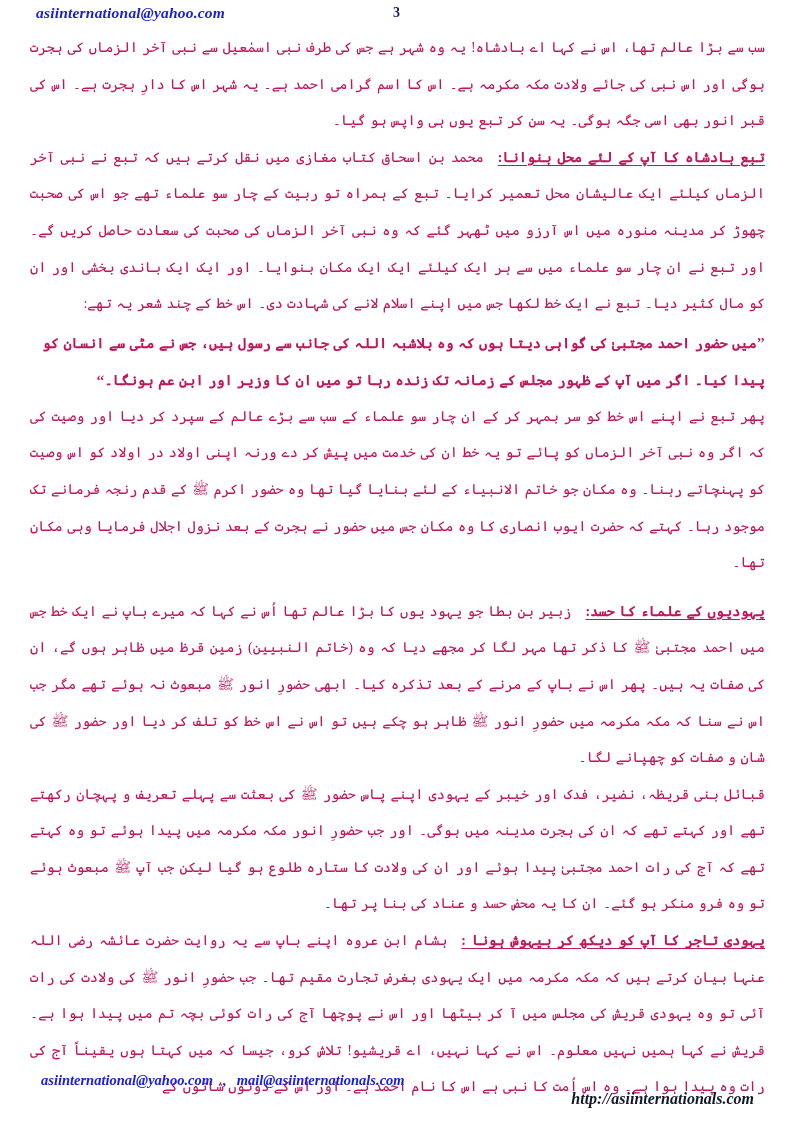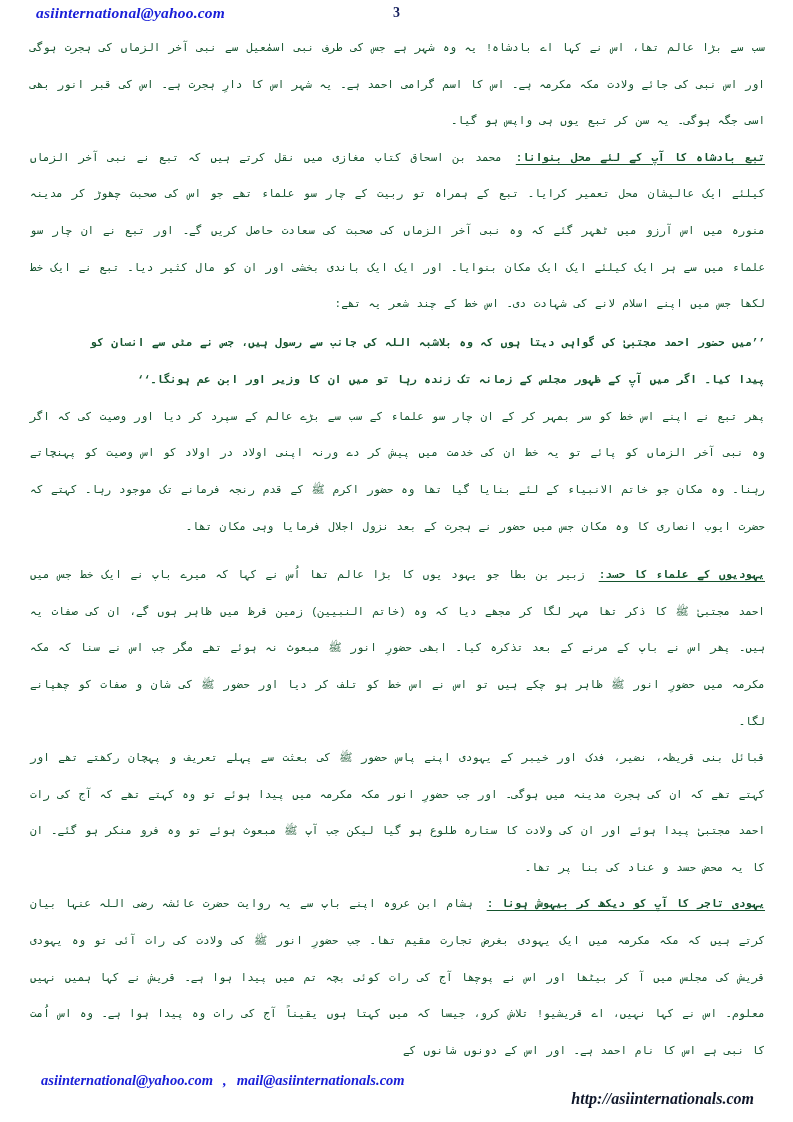--- a/index.html
+++ b/index.html
@@ -63,24 +63,24 @@
     position: absolute;
     top: 30px;
     right: 28px;
     left: 30px;
     direction: rtl;
     text-align: justify;
     text-align-last: right;
   }
 
   .urdu {
-    font-family: Liberation Mono, monospace;
-    font-size: 11px;
+    font-family: Liberation Serif, serif;
+    font-size: 14px;
     line-height: 36.6px;
-    color: #14532d;
+    color: #be185d;
     word-spacing: 1px;
   }
 
   p.para {
     margin: 0;
     padding: 0;
     direction: rtl;
     text-align: justify;
     text-align-last: right;
   }

